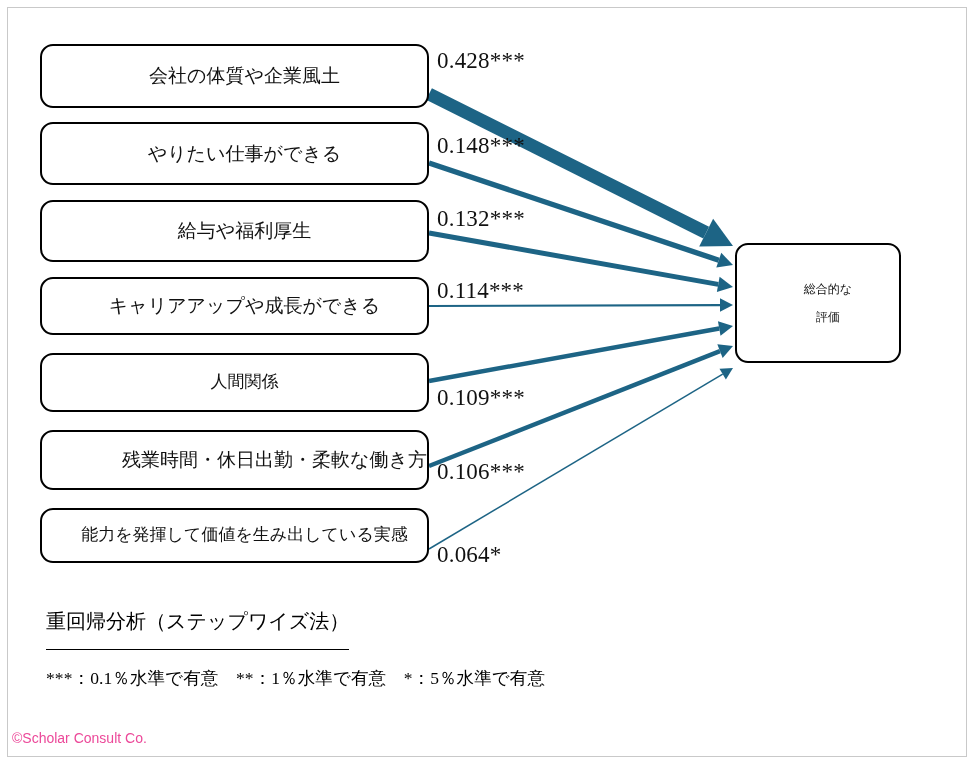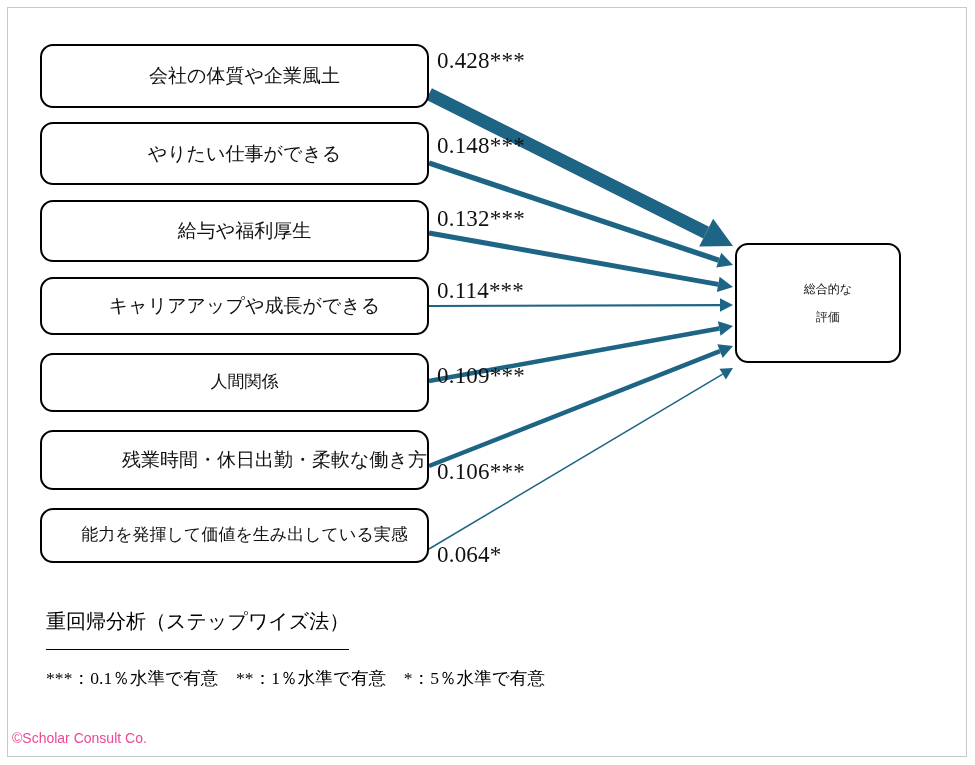--- a/index.html
+++ b/index.html
@@ -117,21 +117,21 @@
   <div class="node outcome">
     <span class="ln">総合的な</span>
     <span class="ln">評価</span>
   </div>
 
   <div id="coef-labels">
       <div class="coef" style="left: 437px; top: 48px;">0.428***</div>
       <div class="coef" style="left: 437px; top: 133px;">0.148***</div>
       <div class="coef" style="left: 437px; top: 206px;">0.132***</div>
       <div class="coef" style="left: 437px; top: 278px;">0.114***</div>
-      <div class="coef" style="left: 437px; top: 363px;">0.109***</div>
+      <div class="coef" style="left: 437px; top: 385px;">0.109***</div>
       <div class="coef" style="left: 437px; top: 459px;">0.106***</div>
       <div class="coef" style="left: 437px; top: 542px;">0.064*</div>
     </div>
 
   <div id="notes">
     <div class="note-title">重回帰分析（ステップワイズ法）</div>
     <div class="note-line">***：0.1％水準で有意　**：1％水準で有意　*：5％水準で有意</div>
   </div>
 
   <div id="copyright">©Scholar Consult Co.</div>

